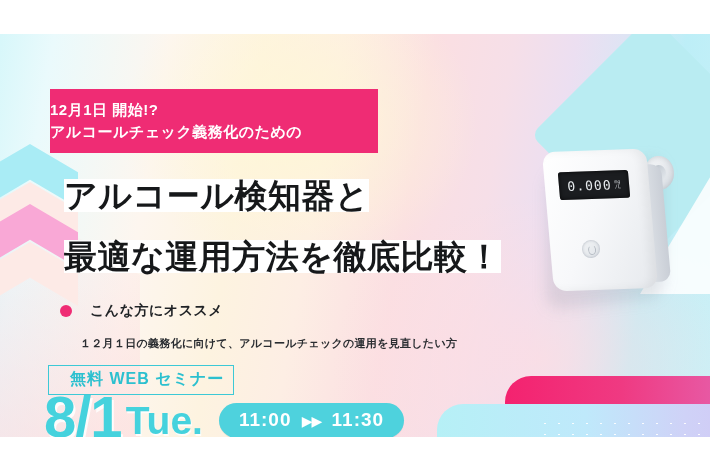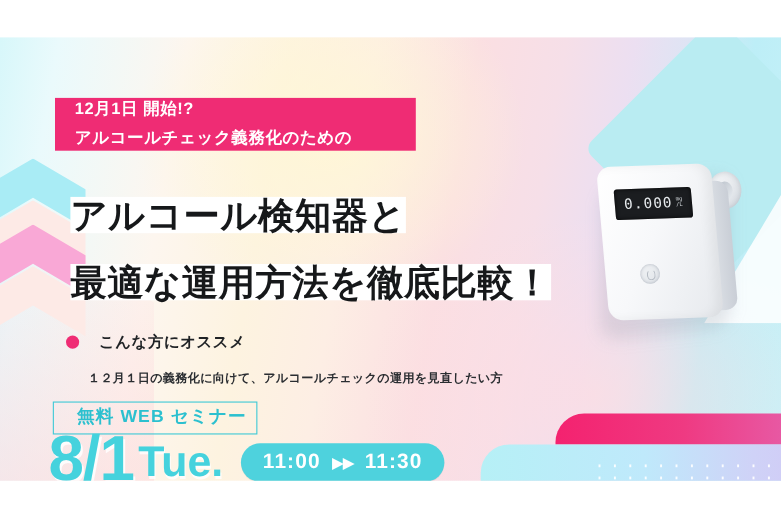--- a/index.html
+++ b/index.html
@@ -84,24 +84,24 @@
   }
   .wedge-pink{
     position:absolute;left:-10px;top:150px;width:150px;height:260px;
     background:linear-gradient(180deg,rgba(252,226,228,.0),rgba(252,214,219,.55));
     clip-path:polygon(0 0,100% 35%,100% 100%,0 100%);
   }
 
   
   .pink-banner{
     position:absolute;left:50px;top:55px;
-    width:328px;height:48px;
+    width:328px;height:64px;
     background:#ef2c74;
-    display:flex;flex-direction:column;justify-content:space-between;
-    padding-left:18px;box-sizing:border-box;
+    display:flex;flex-direction:column;justify-content:center;
+    box-sizing:border-box;
   }
   .pink-banner .l1{
     color:#ffffff;font-size:15px;font-weight:bold;line-height:1.45;
     letter-spacing:.5px;
   }
   .pink-banner .l2{
     color:#ffffff;font-size:15px;font-weight:bold;line-height:1.45;
     letter-spacing:.5px;
   }
 

